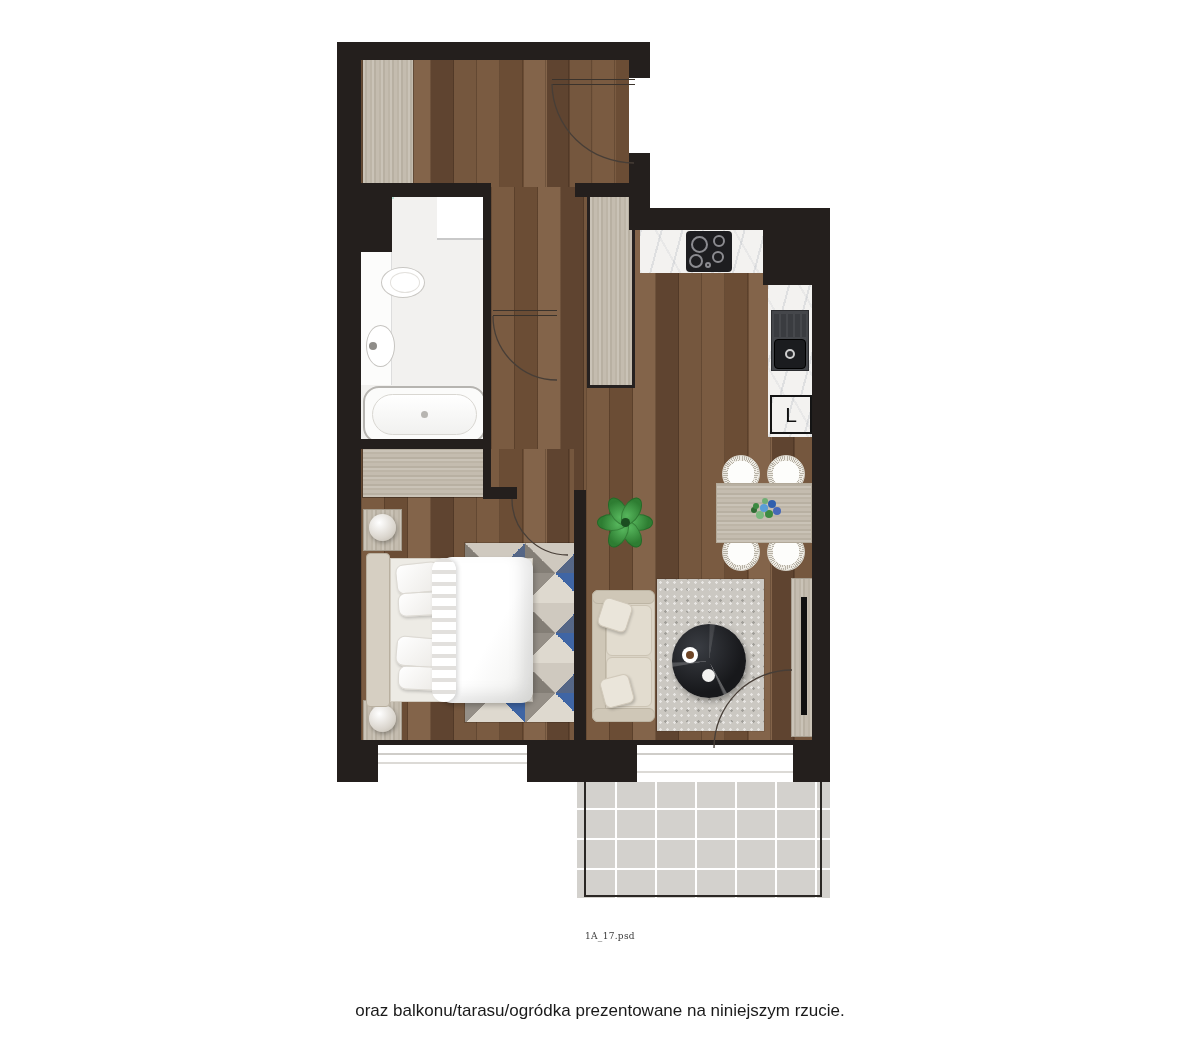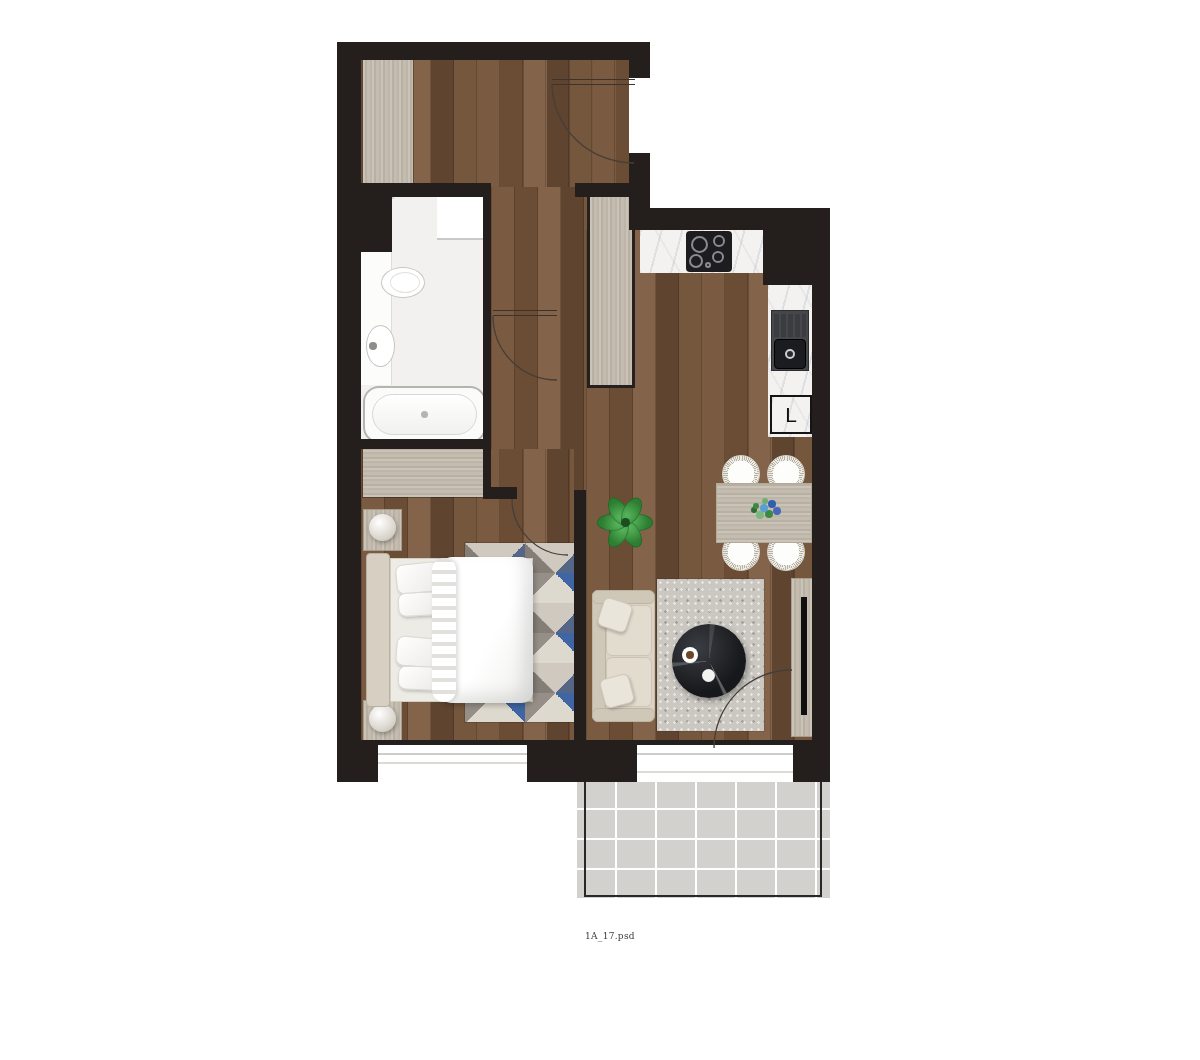--- a/index.html
+++ b/index.html
@@ -338,15 +338,16 @@
   <svg class="arcs z5" width="1200" height="1060" viewBox="0 0 1200 1060">
     <path d="M552 84 A82 80 0 0 0 634 163" fill="none" stroke="#473e37" stroke-width="1.3"></path>
     <path d="M493 316 A64 64 0 0 0 557 380" fill="none" stroke="#473e37" stroke-width="1.3"></path>
     <path d="M512 499 A56 56 0 0 0 568 555" fill="none" stroke="#473e37" stroke-width="1.3"></path>
     <path d="M714 748 A78 78 0 0 1 792 670" fill="none" stroke="#473e37" stroke-width="1.3"></path>
   </svg>
 
   <div class="psd-label z5" style="left:585px;top:931px;">1A_17.psd</div>
 
   <div class="footer z5" style="top:1000px;">
+    <div style="position:static;">oraz balkonu/tarasu/ogródka prezentowane na niniejszym rzucie.</div>
   </div>
 
 </div>
 
 </body></html>

